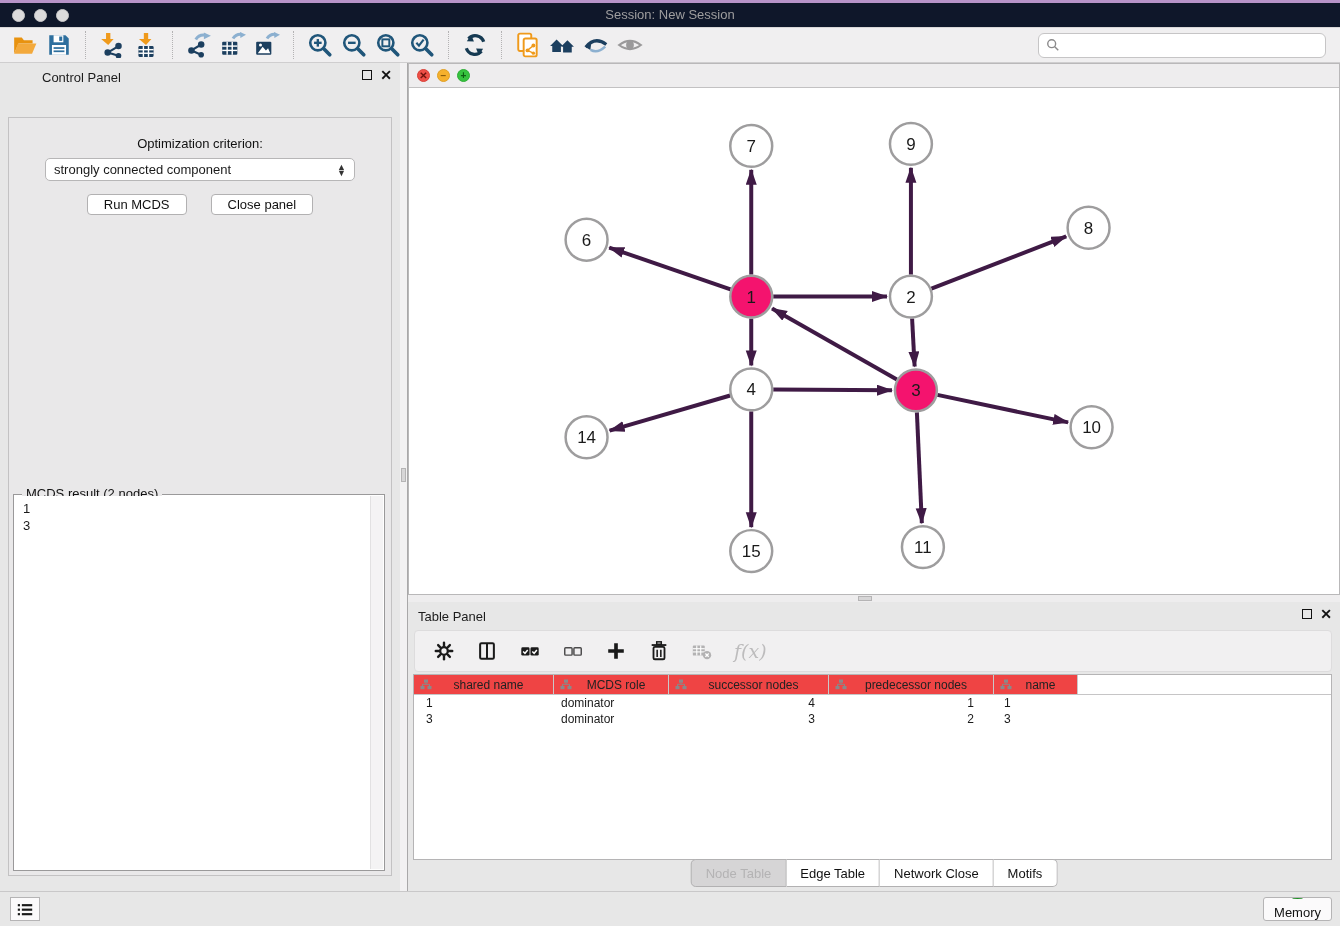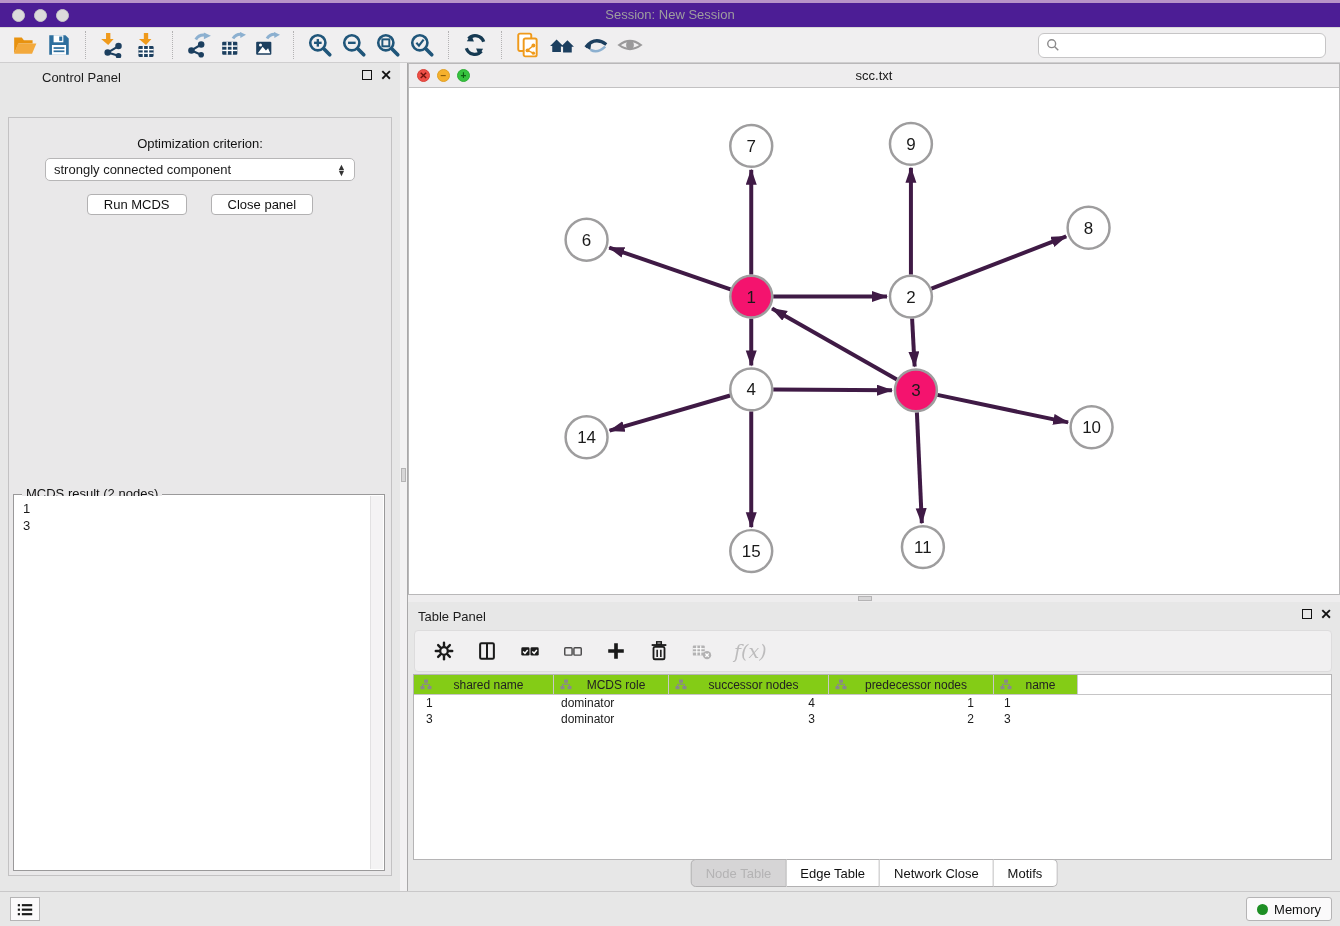--- a/index.html
+++ b/index.html
@@ -2,21 +2,21 @@
 <html><head>
 <meta charset="utf-8">
 <style>
   * { margin:0; padding:0; box-sizing:border-box; }
   html,body { width:1340px; height:926px; overflow:hidden; }
   body { font-family:"Liberation Sans", sans-serif; background:#e7e7e7; color:#1a1a1a; }
   #app { position:relative; width:1340px; height:926px; background:#e7e7e7; }
 
   
   .top-accent { position:absolute; top:0; left:0; right:0; height:3px; background:#b793c8; }
-  .titlebar { position:absolute; top:3px; left:0; right:0; height:25px; background:#4c1d95; border-bottom:1px solid #d8d7d8; }
+  .titlebar { position:absolute; top:3px; left:0; right:0; height:25px; background:#0f172a; border-bottom:1px solid #d8d7d8; }
   .titlebar .lights { position:absolute; left:12px; top:6px; display:flex; gap:9px; }
   .titlebar .light { width:13px; height:13px; border-radius:50%; background:#dcdbdc; border:1px solid #c8c7c8; }
   .titlebar .title { position:absolute; left:0; right:0; top:4px; text-align:center; font-size:13px; color:#9f9e9f; }
 
   
   .toolbar { position:absolute; top:28px; left:0; right:0; height:35px; background:#f0eff0; border-bottom:1px solid #cfcecf; display:flex; align-items:center; padding:0 8px; }
   .tbtn { width:34px; height:30px; display:flex; align-items:center; justify-content:center; }
   .tbtn svg { width:26px; height:26px; }
   .tb-sep { width:1px; height:28px; border-left:1px dotted #b3b2b3; margin:0 9px; }
   .searchbox { margin-left:auto; margin-right:6px; width:288px; height:25px; background:#fff; border:1px solid #c6c5c6; border-radius:6px; display:flex; align-items:center; padding:0 7px; }
@@ -71,36 +71,36 @@
 
   
   #table-panel { position:absolute; left:408px; top:602px; right:0; bottom:35px; background:#e7e7e7; }
   .tp-toolbar { position:absolute; left:6px; right:8px; top:28px; height:42px; background:#f1f0f1; border:1px solid #dddcdd; border-radius:4px; display:flex; align-items:center; padding-left:14px; gap:13px; }
   .tp-tbtn { width:30px; height:30px; display:flex; align-items:center; justify-content:center; }
   .tp-tbtn svg { width:22px; height:22px; }
   .fx-label { font-family:"DejaVu Serif", serif; font-style:italic; font-size:19px; color:#bdbcbd; margin-left:4px; }
 
   .datatable { position:absolute; left:5px; width:919px; top:72px; height:186px; background:#fff; border:1px solid #b5b4b5; overflow:hidden; }
   .dt-header { display:flex; height:20px; border-bottom:1px solid #c6c5c6; }
-  .dt-hcell { background:#84cc16; border-right:1px solid #c9c8c9; display:flex; align-items:center; font-size:12px; color:#222; position:relative; }
+  .dt-hcell { background:#ef4444; border-right:1px solid #c9c8c9; display:flex; align-items:center; font-size:12px; color:#222; position:relative; }
   .dt-hcell svg { position:absolute; left:6px; width:12px; height:11px; }
   .dt-hcell .lbl { width:100%; text-align:center; padding-left:10px; }
   .dt-row { display:flex; height:16px; font-size:12px; }
   .dt-cell { padding:1px 0; white-space:nowrap; overflow:hidden; }
 
   .tp-tabs { position:absolute; bottom:4px; left:50%; transform:translateX(-50%); display:flex; }
   .tp-tab { height:22px; padding:13px 14px; background:#fff; border:1px solid #b2b1b2; border-left:none; font-size:13px; display:flex; align-items:center; color:#111; }
   .tp-tab:first-child { border-left:1px solid #b2b1b2; border-radius:5px 0 0 5px; }
   .tp-tab:last-child { border-radius:0 5px 5px 0; }
   .tp-tab.selected { background:#d6d5d6; color:#b4b3b4; }
 
   
   .statusbar { position:absolute; left:0; right:0; bottom:0; height:35px; background:#e7e7e7; border-top:1px solid #c9c8c9; }
   .menu-btn { position:absolute; left:10px; top:5px; width:30px; height:24px; background:#fbfafb; border:1px solid #b5b4b5; display:flex; align-items:center; justify-content:center; }
-  .memory-btn { position:absolute; right:8px; top:5px; height:24px; background:#fbfafb; border:1px solid #b5b4b5; border-radius:3px; display:flex; align-items:center; gap:6px; padding:0 10px; font-size:13px; color:#111; }
+  .memory-btn { position:absolute; right:8px; top:5px; height:24px; background:#fbfafb; border:1px solid #b5b4b5; border-radius:3px; display:flex; align-items:center; gap:6px; padding:0 10px; font-size:13px; color:#111;flex-direction:column; }
   .mem-dot { width:11px; height:11px; border-radius:50%; background:#1e8e24; }
 </style>
 </head>
 <body>
 
 <div id="app">
 
   <div class="top-accent"></div>
   <div class="titlebar">
     <div class="lights">
@@ -316,21 +316,20 @@
     <div class="grip"></div>
   </div>
 
   <div id="net-window">
     <div class="net-titlebar">
       <div class="traffic">
         <div class="tl red">✕</div>
         <div class="tl yellow">−</div>
         <div class="tl green">+</div>
       </div>
-      <div class="title">scc.txt</div>
     </div>
     <div class="net-canvas">
       <svg id="graph-svg" viewBox="0 0 930 507">
           <defs>
             <marker id="arrowhead" markerUnits="userSpaceOnUse" markerWidth="17" markerHeight="12" refX="15" refY="5.5" orient="auto">
               <path d="M0,0 L16,5.5 L0,11 Z" fill="#3f1a45"></path>
             </marker>
           </defs>
           <line x1="342" y1="187" x2="342" y2="82" stroke="#3f1a45" stroke-width="4" marker-end="url(#arrowhead)"></line>
           <line x1="321.2058154797033" y1="201.81655443844295" x2="199.68456493123276" y2="159.83648606715315" stroke="#3f1a45" stroke-width="4" marker-end="url(#arrowhead)"></line>

